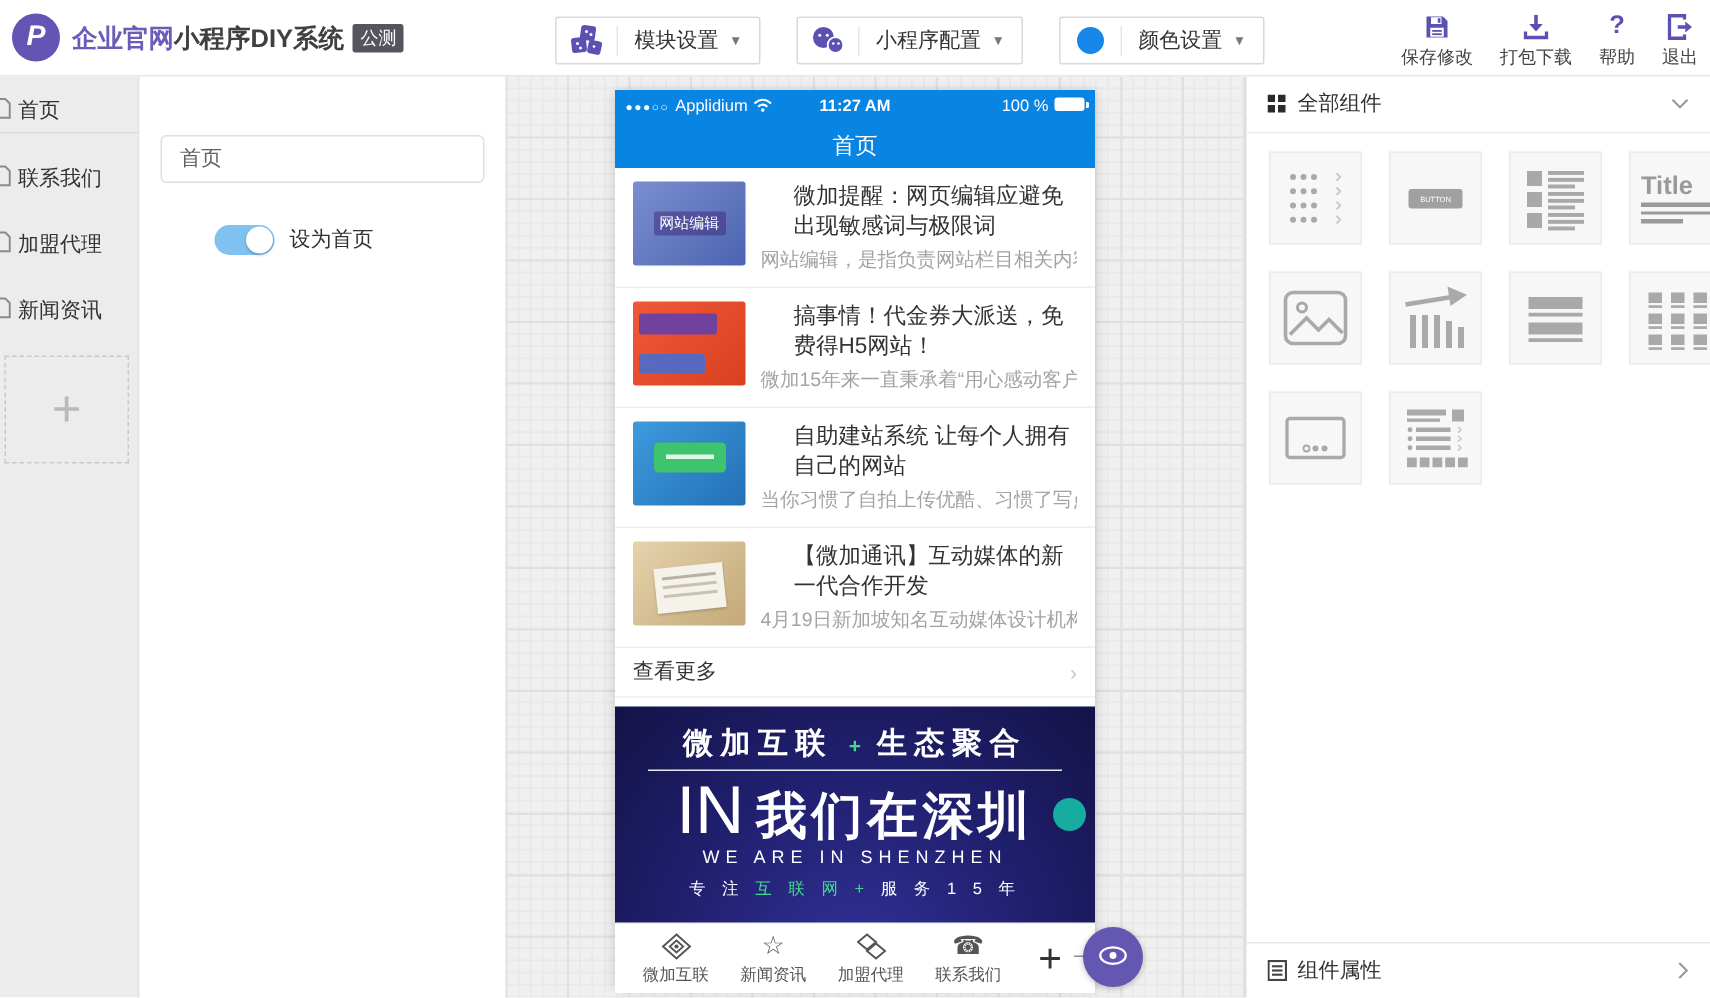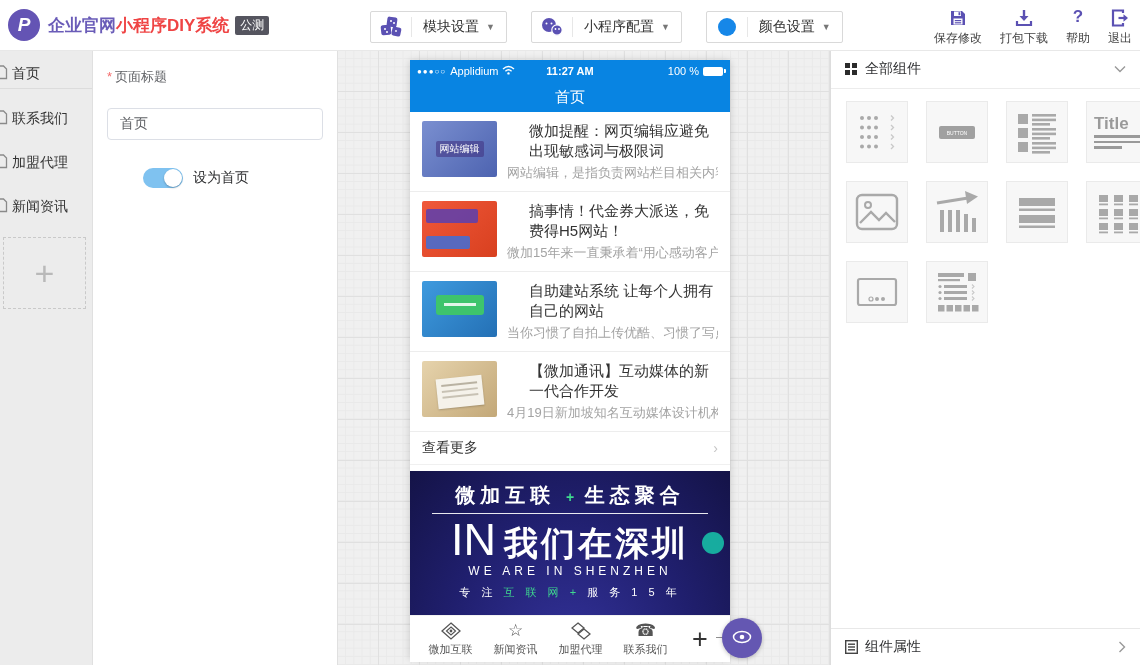--- a/index.html
+++ b/index.html
@@ -6,21 +6,21 @@
     font-family:"Liberation Sans",sans-serif;}
   .app{position:relative;width:1140px;height:665px;}
 
   
   .topbar{position:absolute;left:0;top:0;right:0;height:50px;background:#fff;border-bottom:1px solid #e8e8e8;z-index:5;}
   .brand{position:absolute;left:8px;top:0;height:50px;display:flex;align-items:center;}
   .logo{width:32px;height:32px;border-radius:50%;background:#6454b4;color:#fff;display:flex;align-items:center;justify-content:center;
     font-size:19px;font-weight:bold;font-style:italic;}
   .title-wrap{margin-left:8px;font-size:17px;font-weight:600;white-space:nowrap;}
   .t1{color:#6a5cb8;}
-  .t2{color:#ef4444;}
+  .t2{color:#404040;}
   .badge{margin-left:6px;background:#55555f;color:#fff;font-size:12px;font-weight:400;padding:1px 5px;border-radius:2px;}
   .menu-buttons{position:absolute;left:370px;top:11px;display:flex;gap:24px;}
   .menu-btn{height:32px;display:flex;align-items:center;background:#fff;border:1px solid #d9d9d9;border-radius:2px;padding:0;cursor:pointer;font-family:inherit;}
   .mb-icon{width:40px;display:flex;justify-content:center;align-items:center;}
   .mb-sep{width:1px;height:20px;background:#e7e7e7;}
   .mb-label{padding:0 7px 0 11px;font-size:14px;color:#333;}
   .mb-caret{font-size:9px;color:#777;padding-right:11px;}
   .color-circle{width:18px;height:18px;border-radius:50%;background:#1687e8;}
   .actions{position:absolute;right:8px;top:7px;display:flex;gap:18px;}
   .action{display:flex;flex-direction:column;align-items:center;cursor:pointer;background:none;border:none;padding:0;font-family:inherit;}
@@ -59,21 +59,21 @@
       linear-gradient(#e9e9e9 1px,transparent 1px),
       linear-gradient(90deg,#e9e9e9 1px,transparent 1px);
     background-size:41px 41px,41px 41px,8.2px 8.2px,8.2px 8.2px;overflow:hidden;}
 
   
   .phone{position:absolute;left:73px;top:10px;width:320px;height:598px;background:#fff;box-shadow:0 1px 8px rgba(0,0,0,.18);}
   .status{height:22px;background:#0884e2;display:flex;align-items:center;color:#fff;font-size:11px;padding:0 7px;position:relative;}
   .carrier-dots{font-size:8px;letter-spacing:1px;margin-right:4px;}
   .carrier-name{margin-right:4px;}
   .time{position:absolute;left:0;right:0;text-align:center;font-weight:bold;pointer-events:none;}
-  .batt-group{margin-left:auto;display:flex;align-items:center;gap:4px;z-index:1;}
+  .batt-group{margin-left:auto;display:flex;gap:4px;z-index:1;}
   .battery{width:20px;height:9px;background:#fff;border-radius:2px;position:relative;}
   .battery:after{content:"";position:absolute;right:-3px;top:2.5px;width:2px;height:4px;background:#fff;border-radius:0 1px 1px 0;}
   .nav{height:30px;background:#0884e2;color:#fff;font-size:15px;display:flex;align-items:center;justify-content:center;}
 
   .news-item{height:80px;box-sizing:border-box;padding:9px 12px 0 12px;display:flex;border-bottom:1px solid #ededed;cursor:pointer;}
   .thumb{width:75px;height:56px;flex:none;margin-right:10px;border-radius:2px;position:relative;overflow:hidden;}
   .thumb-1{background:linear-gradient(135deg,#7a8fd0,#4d63b0);}
   .thumb-2{background:linear-gradient(135deg,#f0583a,#d8401f);}
   .thumb-3{background:linear-gradient(135deg,#3e9ade,#2470b5);}
   .thumb-4{background:linear-gradient(135deg,#e6d3ac,#c3a878);}
@@ -258,23 +258,20 @@
               <path d="M1.5,1 h7 l3,3 v9.5 h-10 z" fill="none" stroke="#8a8a8a" stroke-width="1.3"></path>
             </svg></span>
         <span>新闻资讯</span>
       </div>
       <div class="add-box">
           <span>+</span>
         </div>
     </aside>
 
     <section class="form-panel">
-      <div class="form-label">
-        <span class="req">*</span><span>页面标题</span>
-      </div>
       <input class="page-title-input" type="text" value="首页" style="">
       <div class="toggle-row">
         <span class="toggle">
             <span class="toggle-knob"></span>
           </span>
         <span class="toggle-label">设为首页</span>
       </div>
     </section>
 
     <section class="canvas">

